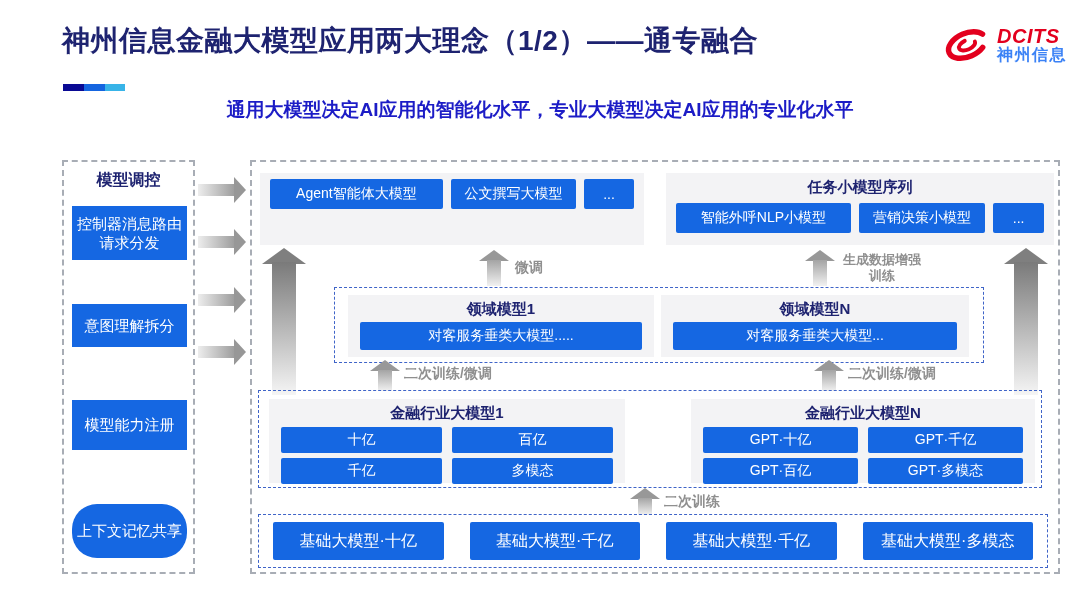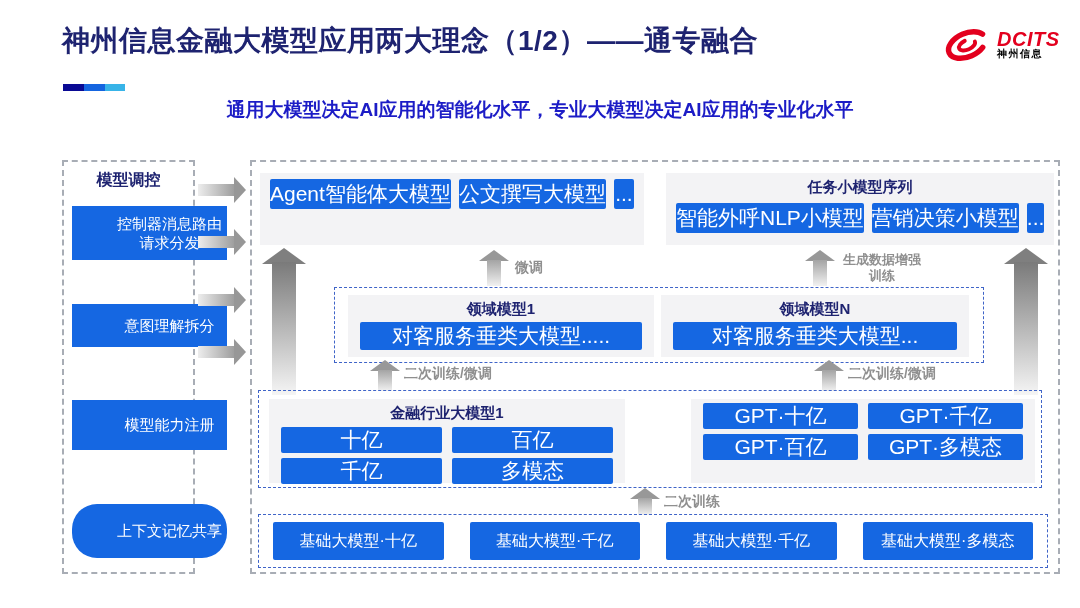--- a/index.html
+++ b/index.html
@@ -11,52 +11,52 @@
   .page-title{position:absolute;left:62px;top:22px;font-size:28px;font-weight:bold;
               color:#1e2370;letter-spacing:0.5px;white-space:nowrap;}
   .tricolor{position:absolute;left:63px;top:84px;height:7px;display:flex;}
   .tricolor i{display:block;height:100%;}
   .tricolor .c1{width:21px;background:#0a0a94;}
   .tricolor .c2{width:21px;background:#1565e0;}
   .tricolor .c3{width:20px;background:#38b4e8;}
   .logo{position:absolute;left:942px;top:22px;display:flex;align-items:center;gap:5px;}
   .logo-text{display:flex;flex-direction:column;line-height:1.05;}
   .logo-en{font-size:20px;font-weight:bold;font-style:italic;color:#e3001e;letter-spacing:0.5px;}
-  .logo-cn{font-size:10px;font-weight:bold;color:#000000;letter-spacing:1.5px;font-family:Liberation Mono, monospace;}
+  .logo-cn{font-size:16px;font-weight:bold;color:#3b82f6;letter-spacing:1.5px;}
   .subtitle{position:absolute;left:0;right:0;top:97px;text-align:center;
             font-size:19px;font-weight:bold;color:#1c1cc6;}
 
   
   .sidebar{position:absolute;left:62px;top:160px;width:133px;height:414px;
            border:2px dashed #a8adb5;box-sizing:border-box;}
   .sb-title{text-align:center;margin-top:8px;font-size:16px;font-weight:bold;color:#1e2370;}
   .sb-item{position:absolute;left:8px;width:115px;background:#1567e2;color:#fff;
            display:flex;align-items:center;justify-content:center;text-align:center;
-           font-size:15px;line-height:1.3;padding-left:40px;}
+           font-size:15px;line-height:1.3;}
   .sb1{top:44px;height:54px;}
   .sb2{top:142px;height:43px;}
   .sb3{top:238px;height:50px;}
   .sb4{top:342px;height:54px;border-radius:25px;}
 
   
   .sarrow{position:absolute;width:48px;height:26px;}
   .sa1{left:198px;top:177px;} .sa2{left:198px;top:229px;}
   .sa3{left:198px;top:287px;} .sa4{left:198px;top:339px;}
   .hshaft{position:absolute;left:0;top:7px;bottom:7px;right:11px;
           background:linear-gradient(to right,#ededed,#9c9c9c);}
   .hhead{position:absolute;right:0;top:0;width:0;height:0;
          border-top:13px solid transparent;border-bottom:13px solid transparent;
          border-left:12px solid #979797;}
 
   
   .diagram{position:absolute;left:250px;top:160px;width:810px;height:414px;
            border:2px dashed #a8adb5;box-sizing:border-box;}
   .panel{position:absolute;background:#f3f3f5;box-sizing:border-box;}
   .panel-title{text-align:center;font-size:15px;font-weight:bold;color:#1e2370;padding-top:5px;}
-  .btn{background:#1567e2;color:#fff;font-size:21px;border-radius:2px;
+  .btn{background:#1567e2;color:#fff;font-size:14px;border-radius:2px;
        display:flex;align-items:center;justify-content:center;white-space:nowrap;}
 
   .p-task-l{left:8px;top:11px;width:384px;height:72px;}
   .p-task-r{left:414px;top:11px;width:388px;height:72px;}
   .btn-row{display:flex;gap:8px;padding:6px 10px 0;}
   .btn-row .btn{height:30px;}
   .f-big{flex:1.45;} .f-mid{flex:1.05;} .f-dots{flex:0.42;}
 
   
   .arr-sm{position:absolute;width:30px;}
@@ -218,20 +218,21 @@
       <div class="panel p-ind-1">
         <div class="panel-title">金融行业大模型1</div>
         <div class="grid2">
           <div class="btn">十亿</div>
           <div class="btn">百亿</div>
           <div class="btn">千亿</div>
           <div class="btn">多模态</div>
         </div>
       </div>
       <div class="panel p-ind-n">
+        <div class="panel-title">金融行业大模型N</div>
         <div class="grid2">
           <div class="btn">GPT·十亿</div>
           <div class="btn">GPT·千亿</div>
           <div class="btn">GPT·百亿</div>
           <div class="btn">GPT·多模态</div>
         </div>
       </div>
     </div>
 
     <div class="arr-sm a-strain">

